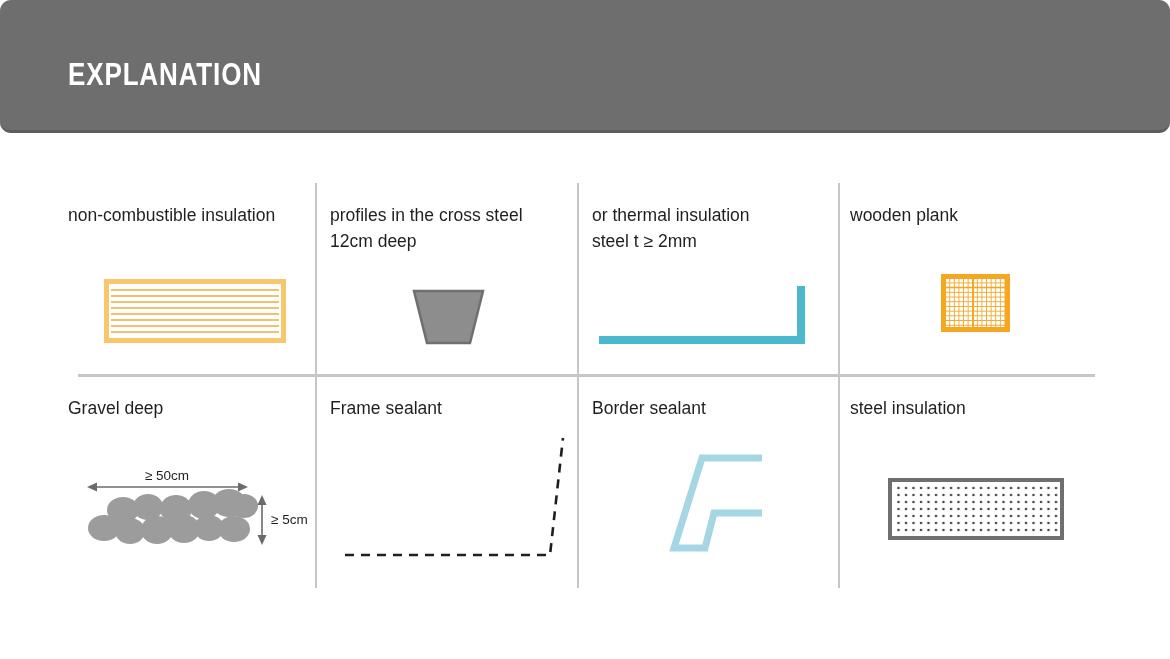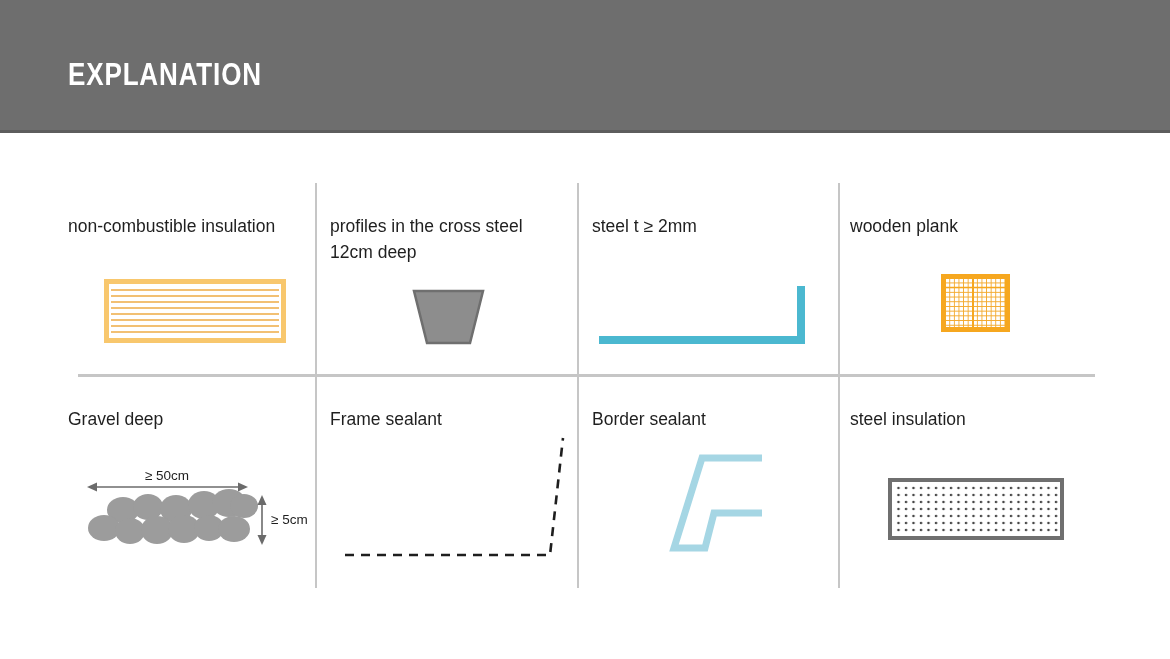--- a/index.html
+++ b/index.html
@@ -2,30 +2,30 @@
 <html><head>
 <meta charset="utf-8">
 <style>
   html,body{margin:0;padding:0;background:#ffffff;}
   .stage{
     position:relative;width:1170px;height:659px;background:#ffffff;
     font-family:"Liberation Sans", sans-serif;color:#1f1f1f;overflow:hidden;
   }
   .header{
     position:absolute;left:0;top:0;width:1170px;height:130px;
-    background:#6e6e6e;border-bottom:3px solid #5d5d5d;
+    background:#6e6e6e;border-bottom:3px solid #5d5d5d;border-radius:11px;
   }
   .title{
     position:absolute;left:68px;top:57px;
     font-size:31px;font-weight:700;color:#ffffff;letter-spacing:1px;
     transform:scaleX(0.84);transform-origin:left center;white-space:nowrap;
   }
   .vdiv{position:absolute;top:183px;width:2px;height:405px;background:#c6c6c6;}
   .hdiv{position:absolute;left:78px;top:374px;width:1017px;height:3px;background:#c6c6c6;}
-  .cell{position:absolute;font-size:17.5px;line-height:26px;white-space:nowrap;margin-top:11px;}
+  .cell{position:absolute;font-size:17.5px;line-height:26px;white-space:nowrap;}
   .symbol{position:absolute;}
   svg text{font-family:"Liberation Sans", sans-serif;font-size:13.5px;fill:#1f1f1f;}
 </style>
 </head>
 <body>
 
 <div class="stage">
 
   <div class="header">
     <div class="title">EXPLANATION</div>
@@ -37,20 +37,21 @@
   <div class="hdiv"></div>
 
   <div class="cell" style="left:68px;top:202px">
     <div>non-combustible insulation</div>
   </div>
   <div class="cell" style="left:330px;top:202px">
     <div>profiles in the cross steel</div>
     <div>12cm deep</div>
   </div>
   <div class="cell" style="left:592px;top:202px">
+    <div>or thermal insulation</div>
     <div>steel t ≥ 2mm</div>
   </div>
   <div class="cell" style="left:850px;top:202px">
     <div>wooden plank</div>
   </div>
 
   <div class="cell" style="left:68px;top:395px">
     <div>Gravel deep</div>
   </div>
   <div class="cell" style="left:330px;top:395px">

